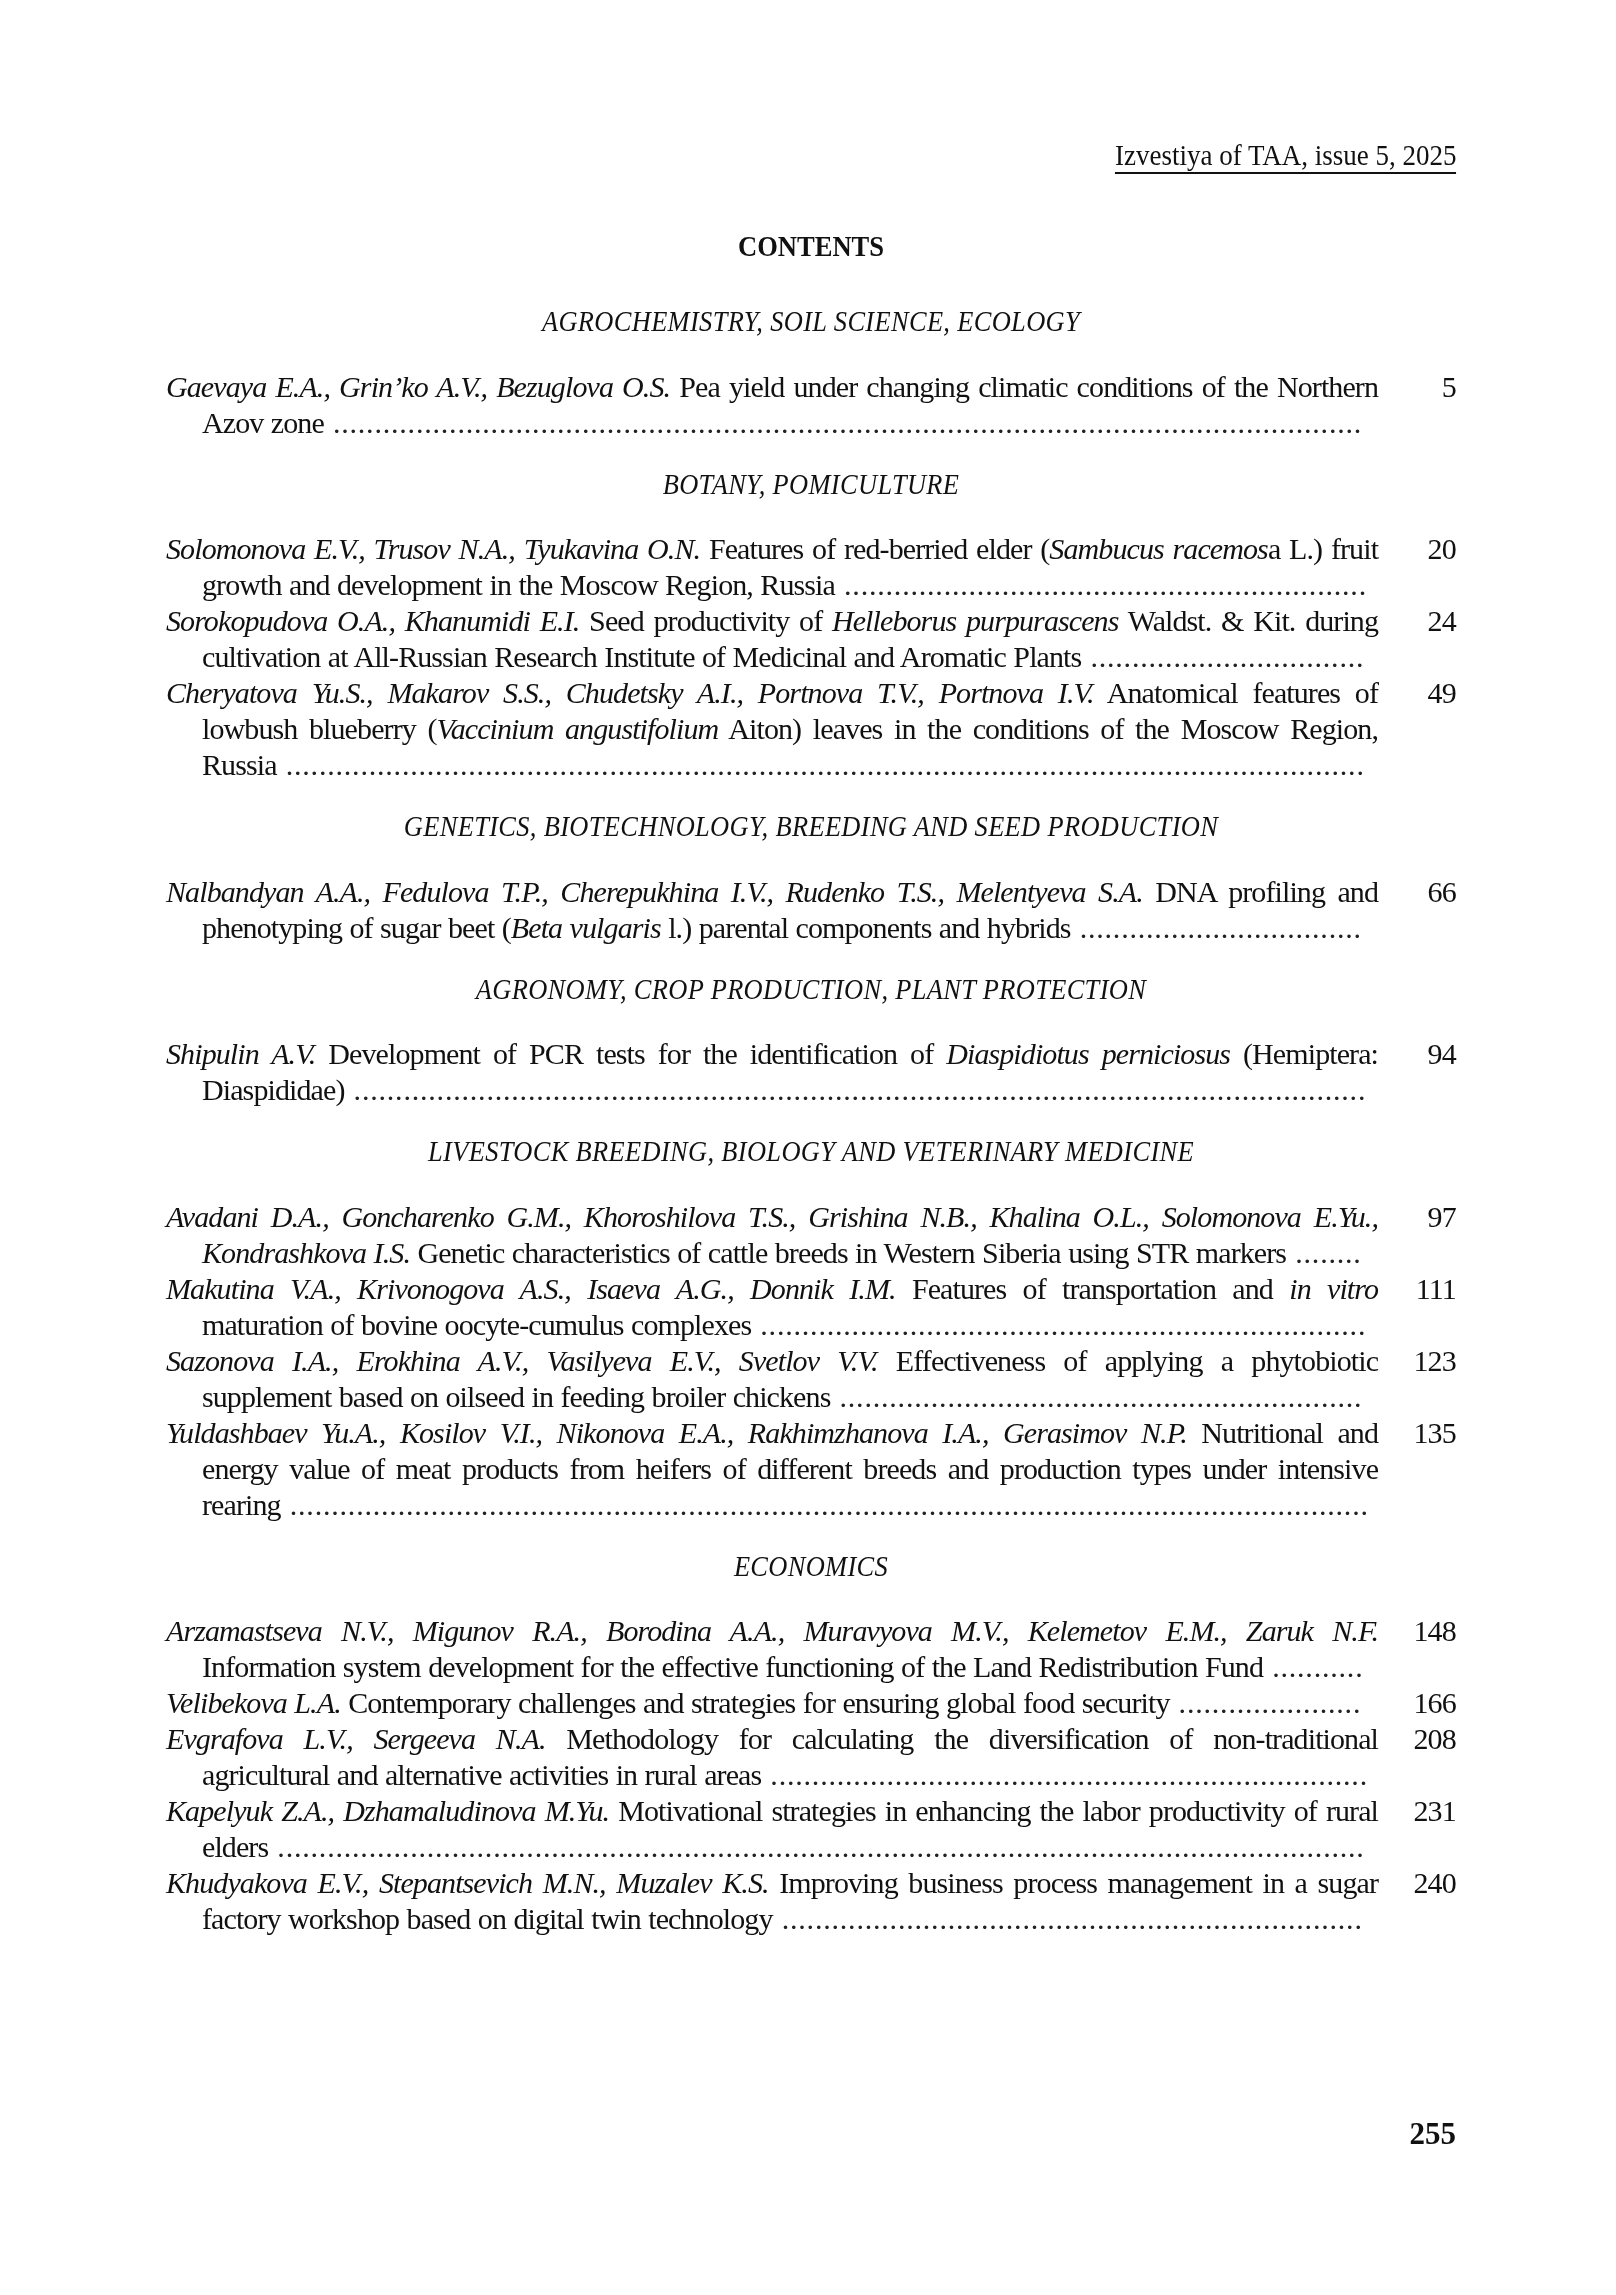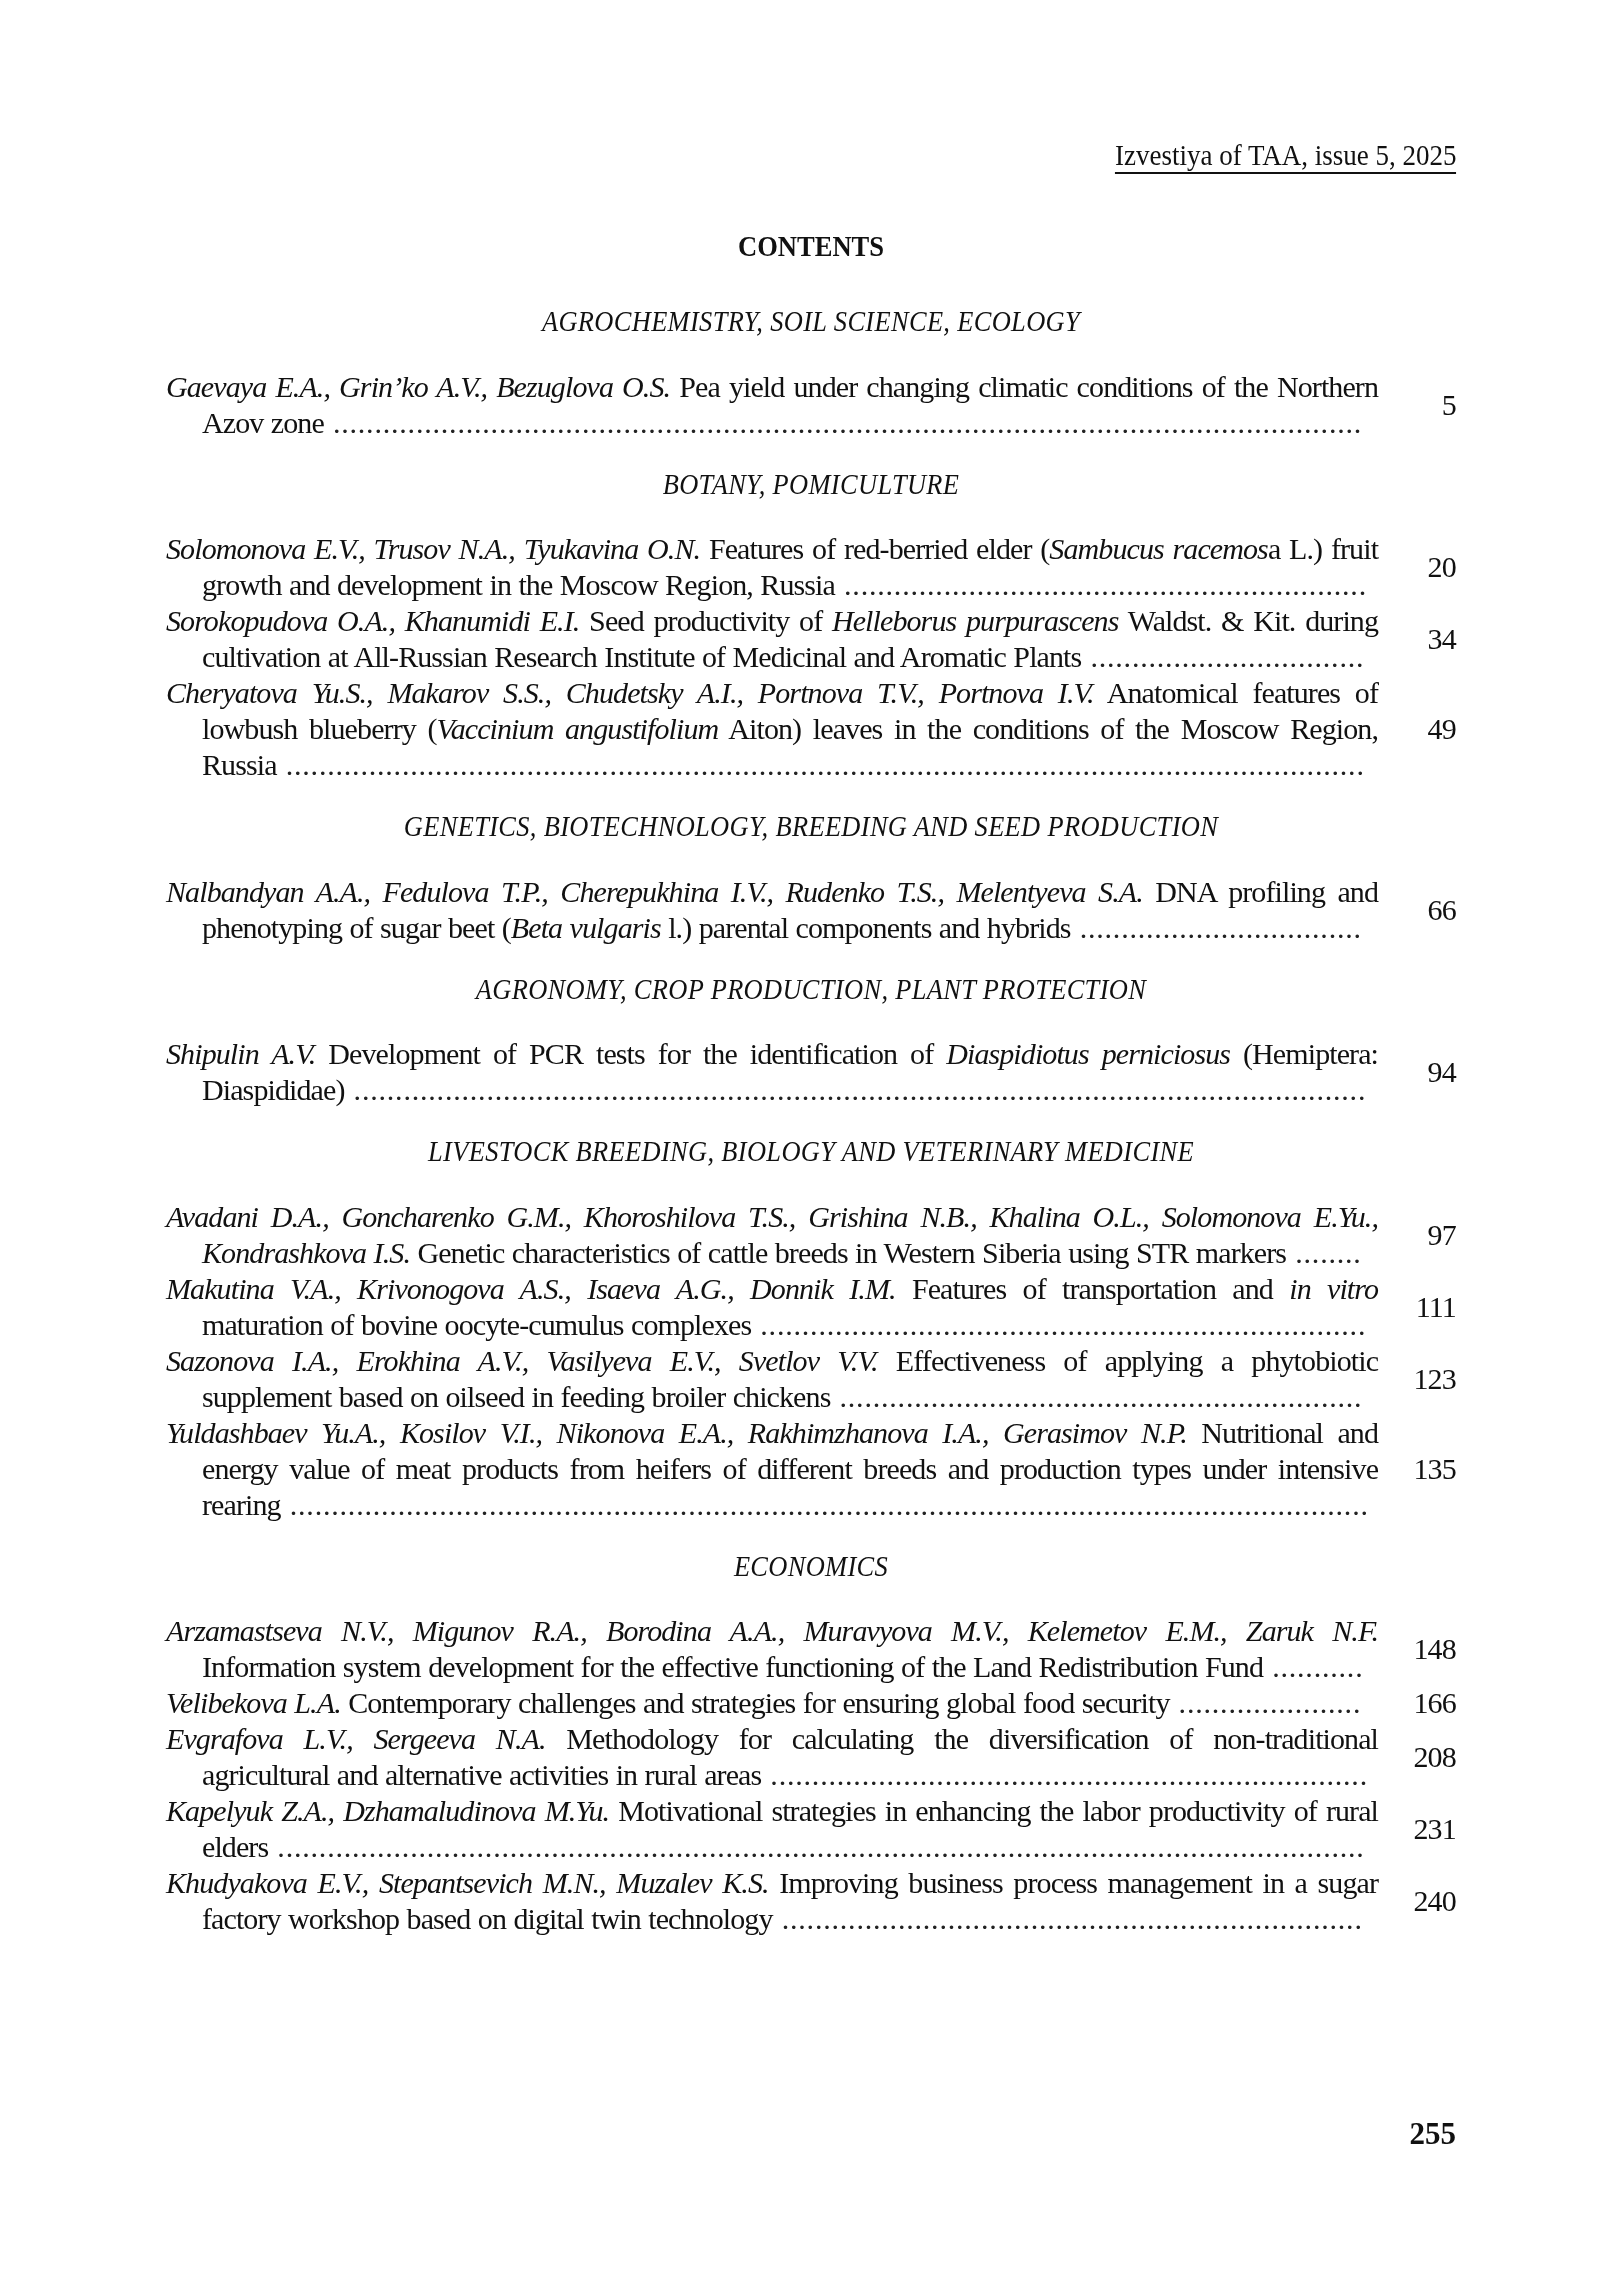--- a/index.html
+++ b/index.html
@@ -21,21 +21,21 @@
     font-weight: bold; font-size: 29.5px; line-height: 34px;
     transform: scaleX(0.9);
   }
   .toc { position: absolute; left: 0; top: 303px; width: 1290px; }
   .section-heading {
     text-align: center; font-style: italic; font-size: 30px; line-height: 36px;
     margin: 0 0 29.5px 0; transform: scaleX(0.88); letter-spacing: 0.4px;
   }
   .section { margin-bottom: 25px; }
   .entry {
-    display: flex; align-items: center; width: 1290px;
+    display: flex; align-items: flex-start; width: 1290px;
   }
   .entry-text {
     width: 1213px; font-size: 30px; line-height: 36px;
     text-align: justify; text-align-last: left;
     padding-left: 36px; text-indent: -36px;
     letter-spacing: -0.9px; word-spacing: 0.8px;
     box-sizing: border-box;
   }
   .entry-text .seg-i { font-style: italic; }
   .entry-text .leader {
@@ -65,21 +65,21 @@
         </div>
       </div>
       <div class="section">
         <div class="section-heading">BOTANY, POMICULTURE</div>
         <div class="entry">
           <div class="entry-text"><span class="seg-i">Solomonova E.V., Trusov N.A., Tyukavina O.N.</span><span class="seg"> Features of red-berried elder (</span><span class="seg-i">Sambucus racemos</span><span class="seg">a L.) fruit growth and development in the Moscow Region, Russia</span><span class="leader"> ...............................................................</span></div>
           <div class="page-num">20</div>
         </div>
         <div class="entry">
           <div class="entry-text"><span class="seg-i">Sorokopudova O.A., Khanumidi E.I.</span><span class="seg"> Seed productivity of </span><span class="seg-i">Helleborus purpurascens</span><span class="seg"> Waldst. &amp; Kit. during cultivation at All-Russian Research Institute of Medicinal and Aromatic Plants</span><span class="leader"> .................................</span></div>
-          <div class="page-num">34</div>
+          <div class="page-num">24</div>
         </div>
         <div class="entry">
           <div class="entry-text"><span class="seg-i">Cheryatova Yu.S., Makarov S.S., Chudetsky A.I., Portnova T.V., Portnova I.V.</span><span class="seg"> Anatomical features of lowbush blueberry (</span><span class="seg-i">Vaccinium angustifolium</span><span class="seg"> Aiton) leaves in the conditions of the Moscow Region, Russia</span><span class="leader"> ..................................................................................................................................</span></div>
           <div class="page-num">49</div>
         </div>
       </div>
       <div class="section">
         <div class="section-heading">GENETICS, BIOTECHNOLOGY, BREEDING AND SEED PRODUCTION</div>
         <div class="entry">
           <div class="entry-text"><span class="seg-i">Nalbandyan A.A., Fedulova T.P., Cherepukhina I.V., Rudenko T.S., Melentyeva S.A.</span><span class="seg"> DNA profiling and phenotyping of sugar beet (</span><span class="seg-i">Beta vulgaris</span><span class="seg"> l.) parental components and hybrids</span><span class="leader"> ..................................</span></div>

